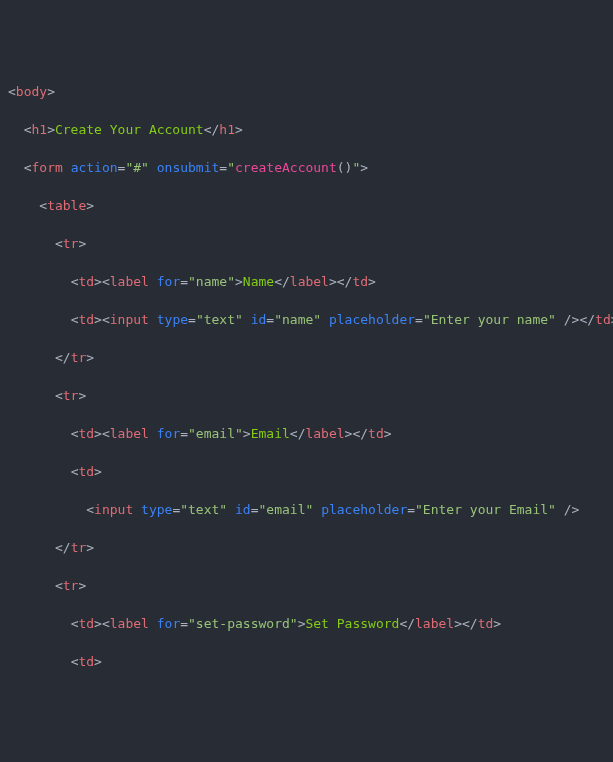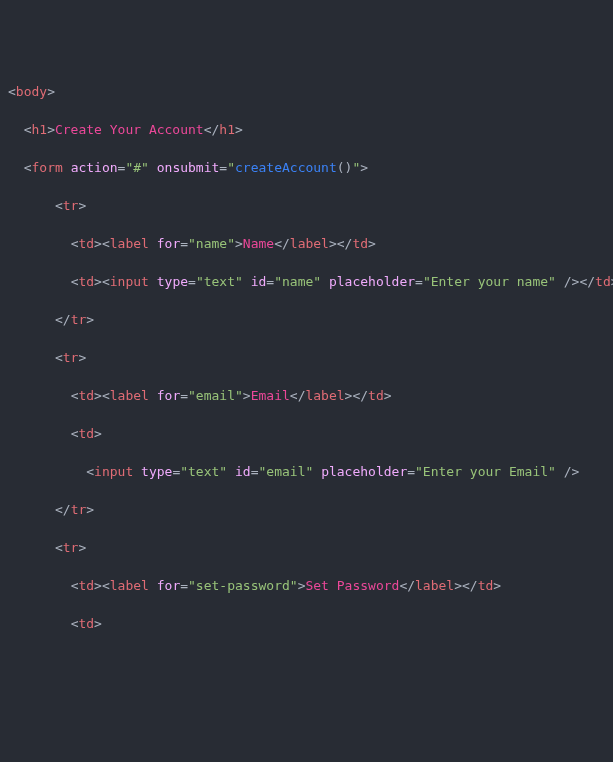--- a/index.html
+++ b/index.html
@@ -11,34 +11,35 @@
     line-height: 19px;
     color: #abb2bf;
     white-space: pre;
     width: 613px;
     box-sizing: border-box;
   }
   .line { display: block; }
   .p  { color: #abb2bf; }   
   .br { color: #abb2bf; }   
   .tg { color: #e06c75; }   
-  .at { color: #f0abfc; }   
+  .at { color: #3b82f6; }   
   .eq { color: #abb2bf; }   
   .st { color: #98c379; }   
-  .tx { color: #ec4899; }   
-  .fn { color: #3b82f6; }
+  .tx { color: #84cc16; }   
+  .fn { color: #ec4899; }
 </style>
 </head>
 <body>
 
 
 
 <div id="code"><span class="line"><span class="br">&lt;</span><span class="tg">body</span><span class="br">&gt;</span></span>
 <span class="line"><span class="p">  </span><span class="br">&lt;</span><span class="tg">h1</span><span class="br">&gt;</span><span class="tx">Create Your Account</span><span class="br">&lt;/</span><span class="tg">h1</span><span class="br">&gt;</span></span>
 <span class="line"><span class="p">  </span><span class="br">&lt;</span><span class="tg">form</span><span class="p"> </span><span class="at">action</span><span class="eq">=</span><span class="st">"#"</span><span class="p"> </span><span class="at">onsubmit</span><span class="eq">=</span><span class="st">"</span><span class="fn">createAccount</span><span class="p">()</span><span class="st">"</span><span class="br">&gt;</span></span>
+<span class="line"><span class="p">    </span><span class="br">&lt;</span><span class="tg">table</span><span class="br">&gt;</span></span>
 <span class="line"><span class="p">      </span><span class="br">&lt;</span><span class="tg">tr</span><span class="br">&gt;</span></span>
 <span class="line"><span class="p">        </span><span class="br">&lt;</span><span class="tg">td</span><span class="br">&gt;</span><span class="br">&lt;</span><span class="tg">label</span><span class="p"> </span><span class="at">for</span><span class="eq">=</span><span class="st">"name"</span><span class="br">&gt;</span><span class="tx">Name</span><span class="br">&lt;/</span><span class="tg">label</span><span class="br">&gt;</span><span class="br">&lt;/</span><span class="tg">td</span><span class="br">&gt;</span></span>
 <span class="line"><span class="p">        </span><span class="br">&lt;</span><span class="tg">td</span><span class="br">&gt;</span><span class="br">&lt;</span><span class="tg">input</span><span class="p"> </span><span class="at">type</span><span class="eq">=</span><span class="st">"text"</span><span class="p"> </span><span class="at">id</span><span class="eq">=</span><span class="st">"name"</span><span class="p"> </span><span class="at">placeholder</span><span class="eq">=</span><span class="st">"Enter your name"</span><span class="br"> /&gt;</span><span class="br">&lt;/</span><span class="tg">td</span><span class="br">&gt;</span></span>
 <span class="line"><span class="p">      </span><span class="br">&lt;/</span><span class="tg">tr</span><span class="br">&gt;</span></span>
 <span class="line"><span class="p">      </span><span class="br">&lt;</span><span class="tg">tr</span><span class="br">&gt;</span></span>
 <span class="line"><span class="p">        </span><span class="br">&lt;</span><span class="tg">td</span><span class="br">&gt;</span><span class="br">&lt;</span><span class="tg">label</span><span class="p"> </span><span class="at">for</span><span class="eq">=</span><span class="st">"email"</span><span class="br">&gt;</span><span class="tx">Email</span><span class="br">&lt;/</span><span class="tg">label</span><span class="br">&gt;</span><span class="br">&lt;/</span><span class="tg">td</span><span class="br">&gt;</span></span>
 <span class="line"><span class="p">        </span><span class="br">&lt;</span><span class="tg">td</span><span class="br">&gt;</span></span>
 <span class="line"><span class="p">          </span><span class="br">&lt;</span><span class="tg">input</span><span class="p"> </span><span class="at">type</span><span class="eq">=</span><span class="st">"text"</span><span class="p"> </span><span class="at">id</span><span class="eq">=</span><span class="st">"email"</span><span class="p"> </span><span class="at">placeholder</span><span class="eq">=</span><span class="st">"Enter your Email"</span><span class="br"> /&gt;</span></span>
 <span class="line"><span class="p">      </span><span class="br">&lt;/</span><span class="tg">tr</span><span class="br">&gt;</span></span>
 <span class="line"><span class="p">      </span><span class="br">&lt;</span><span class="tg">tr</span><span class="br">&gt;</span></span>

